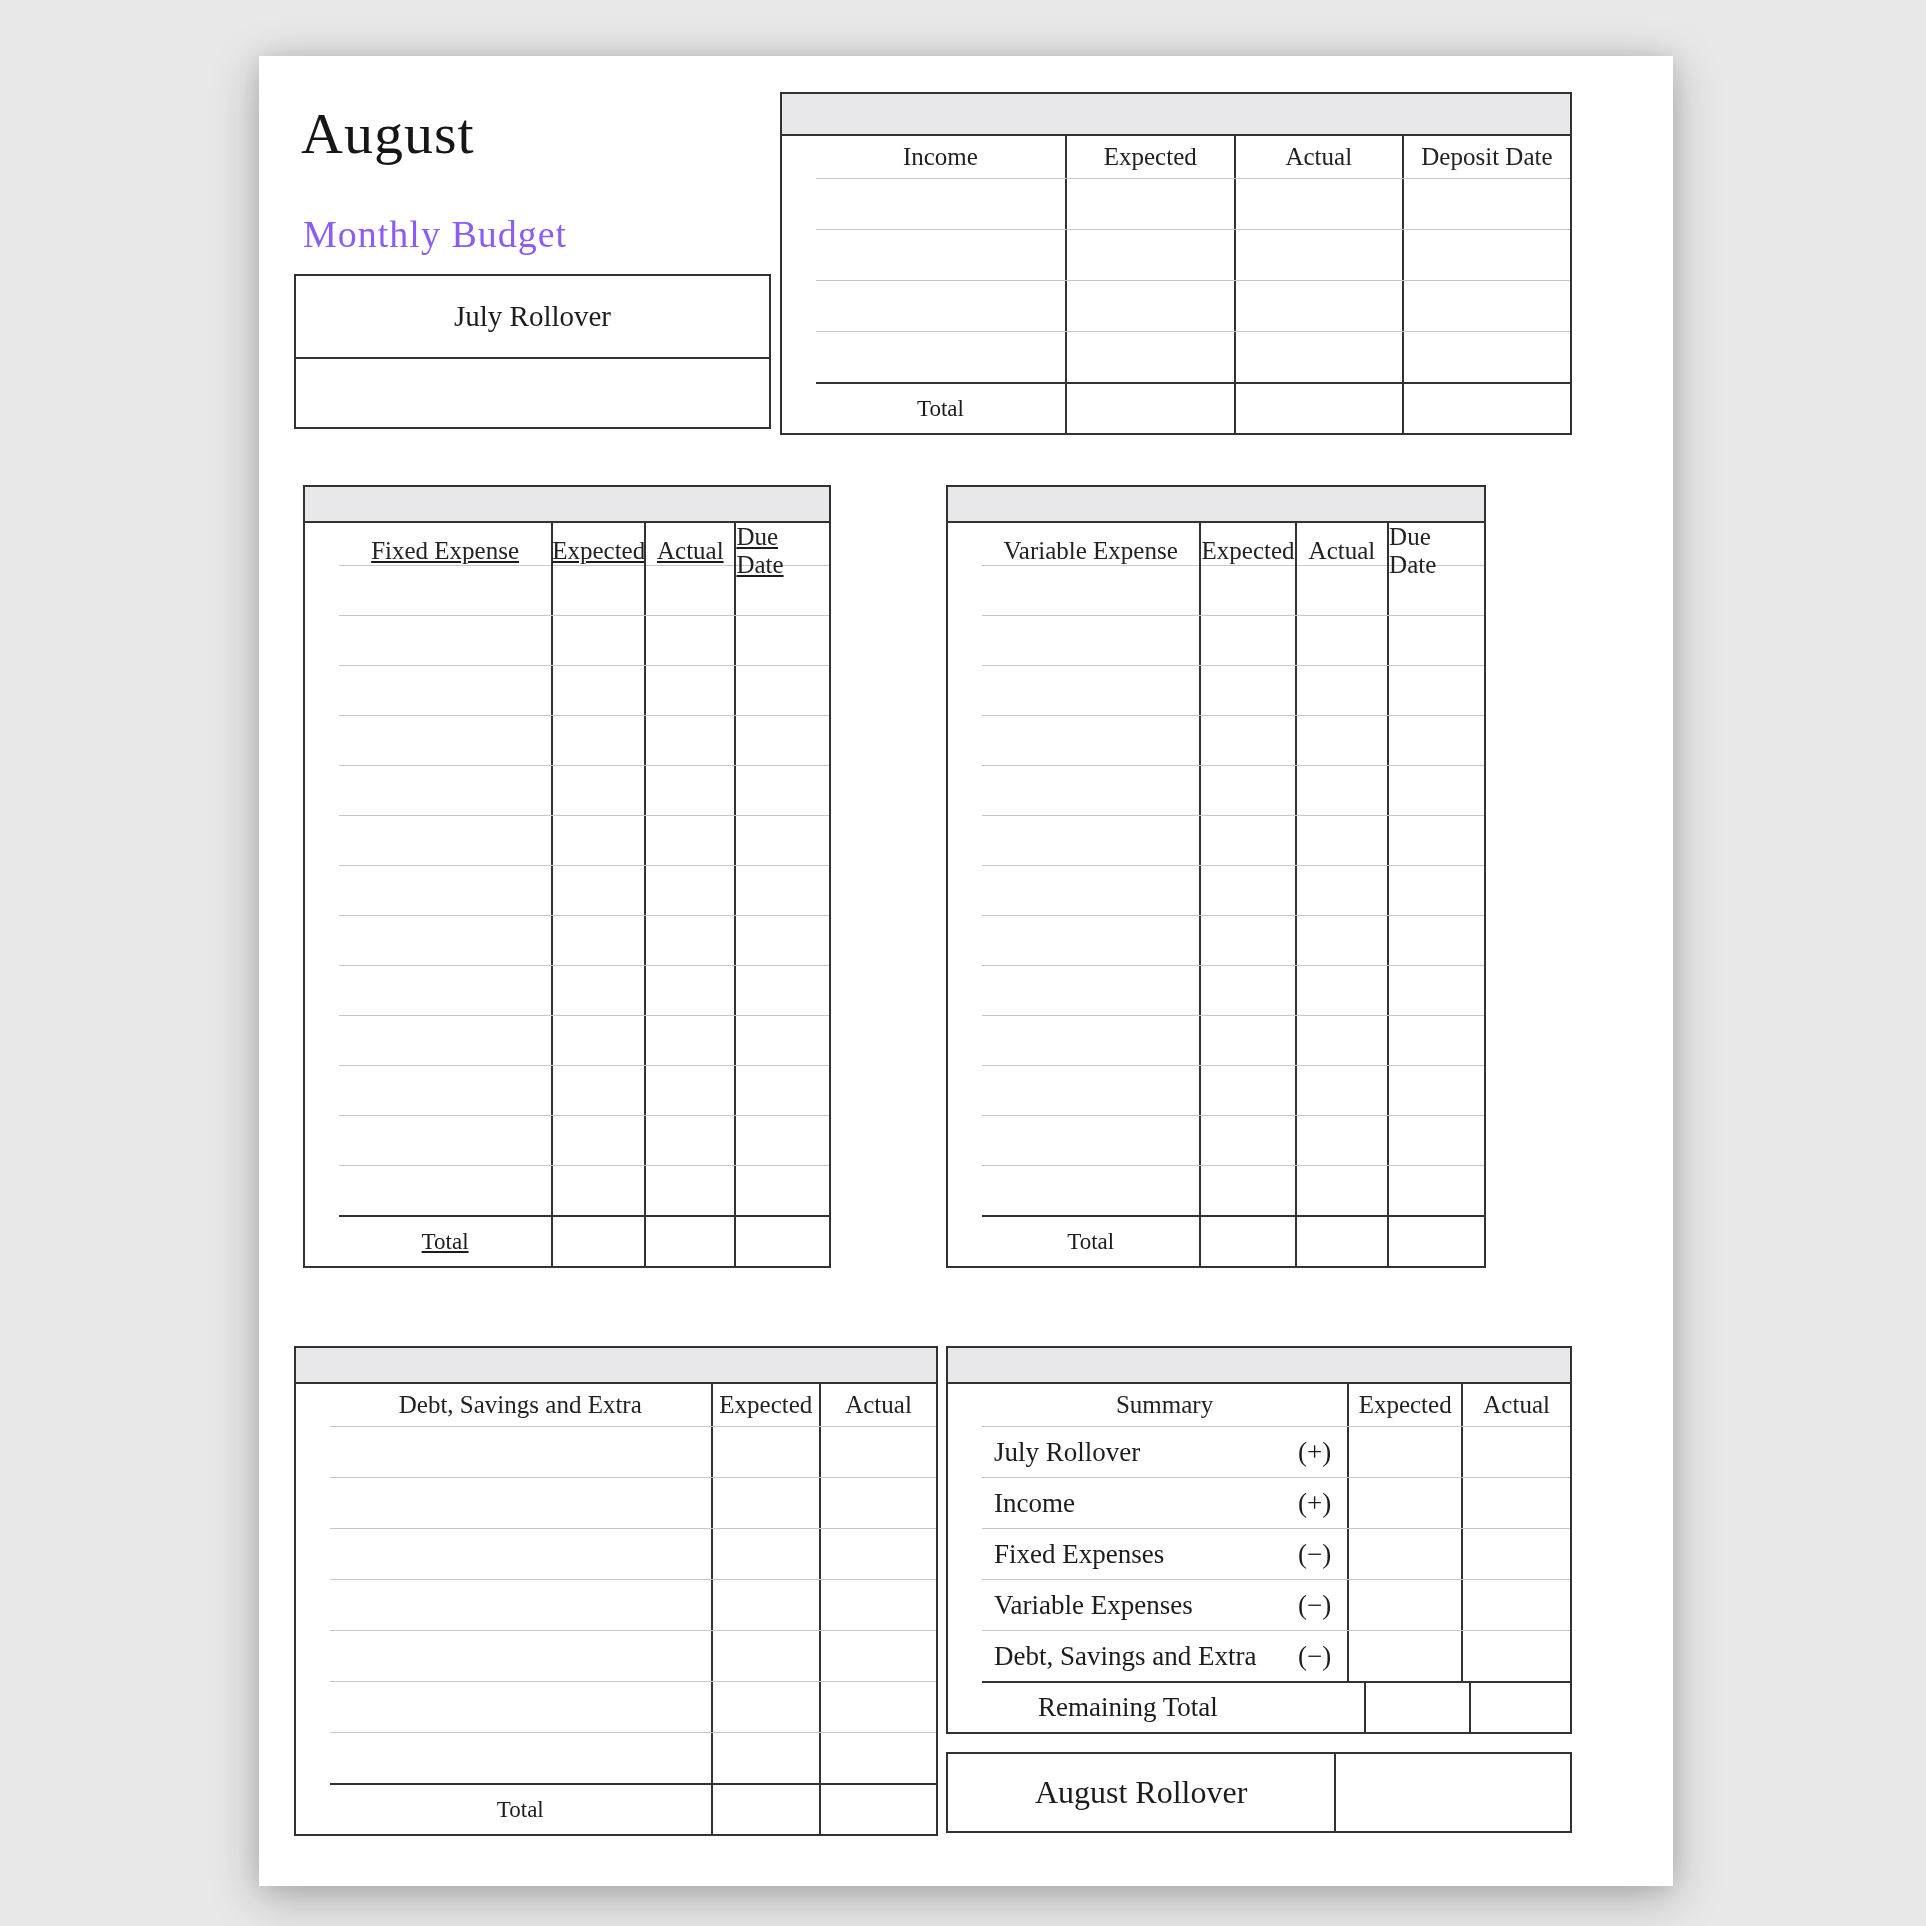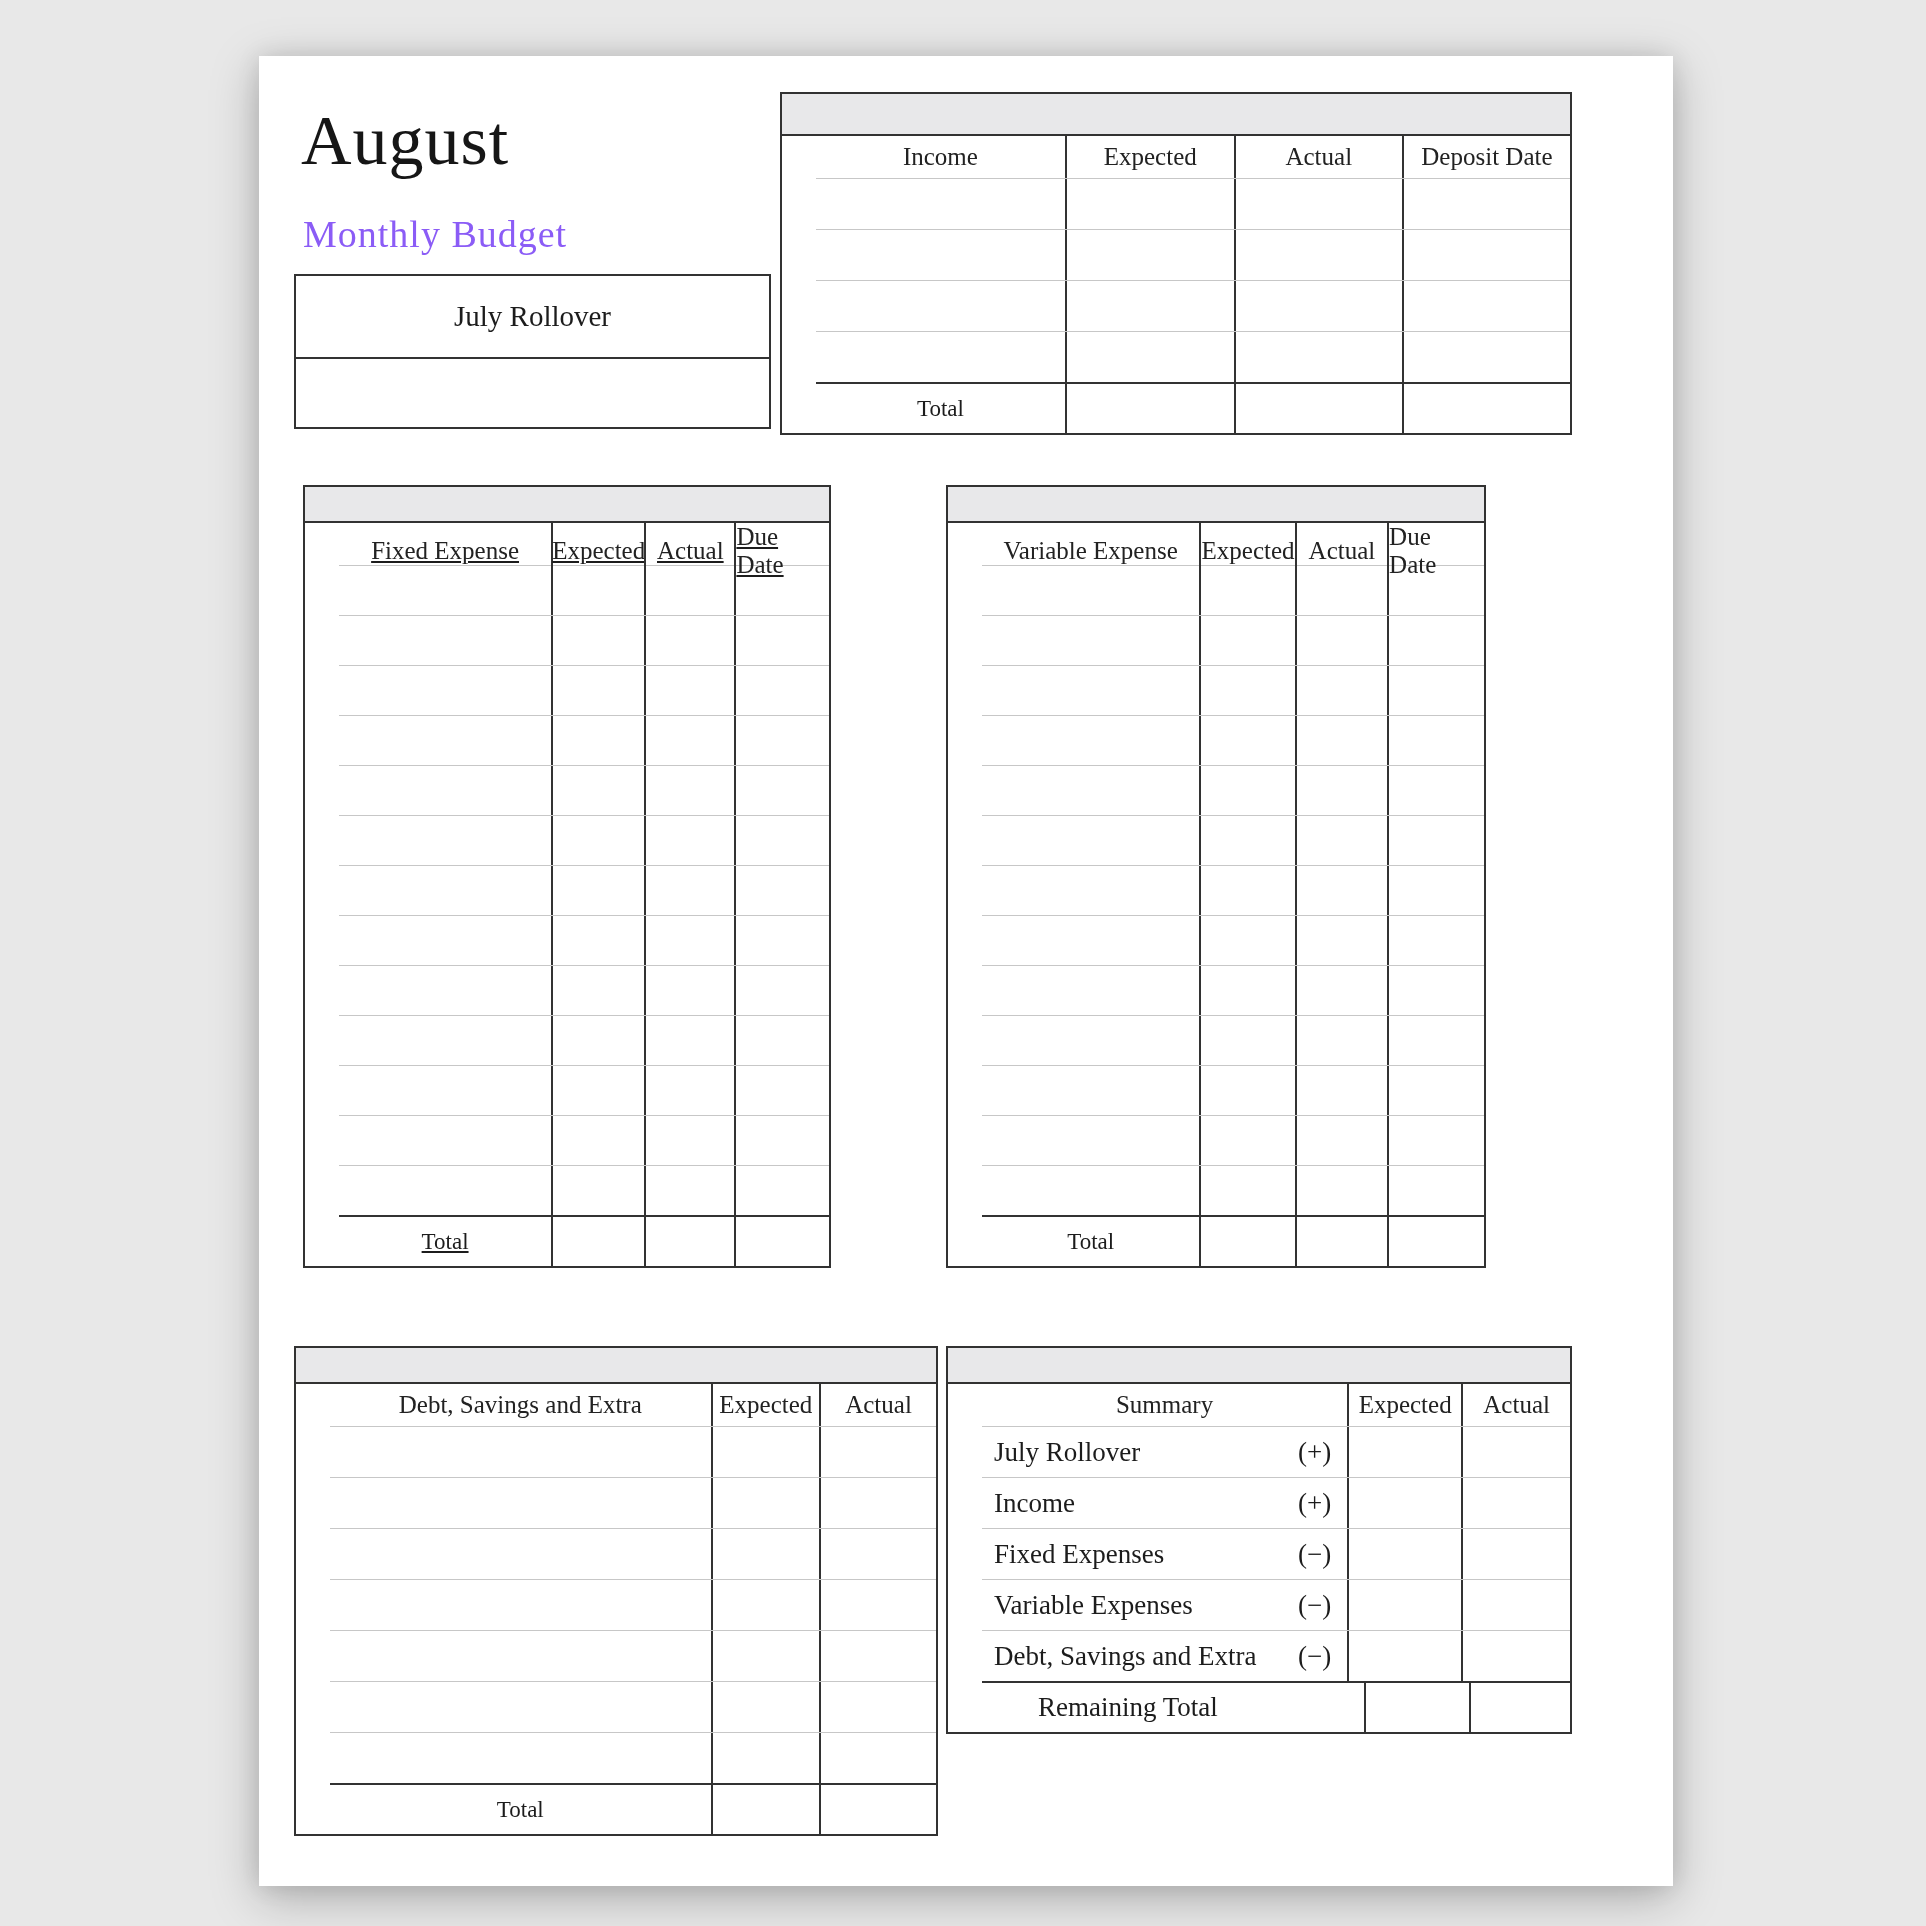--- a/index.html
+++ b/index.html
@@ -14,21 +14,21 @@
   .page{
     position:absolute;
     left:259px;top:56px;
     width:1414px;height:1830px;
     background:#ffffff;
     box-shadow:0 12px 45px rgba(0,0,0,.25), 0 0 22px rgba(0,0,0,.10);
   }
   
   .title{
     position:absolute;left:42px;top:48px;
-    font-size:70px;line-height:1.05;color:#161616;letter-spacing:1px;
+    font-size:58px;line-height:1.05;color:#161616;letter-spacing:1px;
   }
   .subtitle{
     position:absolute;left:44px;top:156px;
     font-size:38px;color:#8b5cf6;letter-spacing:1px;
   }
   
   .card{
     position:absolute;
     background:#fff;
     border:2px solid #323232;
@@ -425,15 +425,19 @@
     <div class="row srow dark-top g-summary">
       <div class="slabel">
         <span>Remaining Total</span>
         <span></span>
       </div>
       <div></div>
       <div></div>
     </div>
   </div>
 
+  <div class="ar-box">
+    <div class="ar-label">August Rollover</div>
+    <div class="ar-cell"></div>
+  </div>
 
 </div>
 
 
 </body></html>

